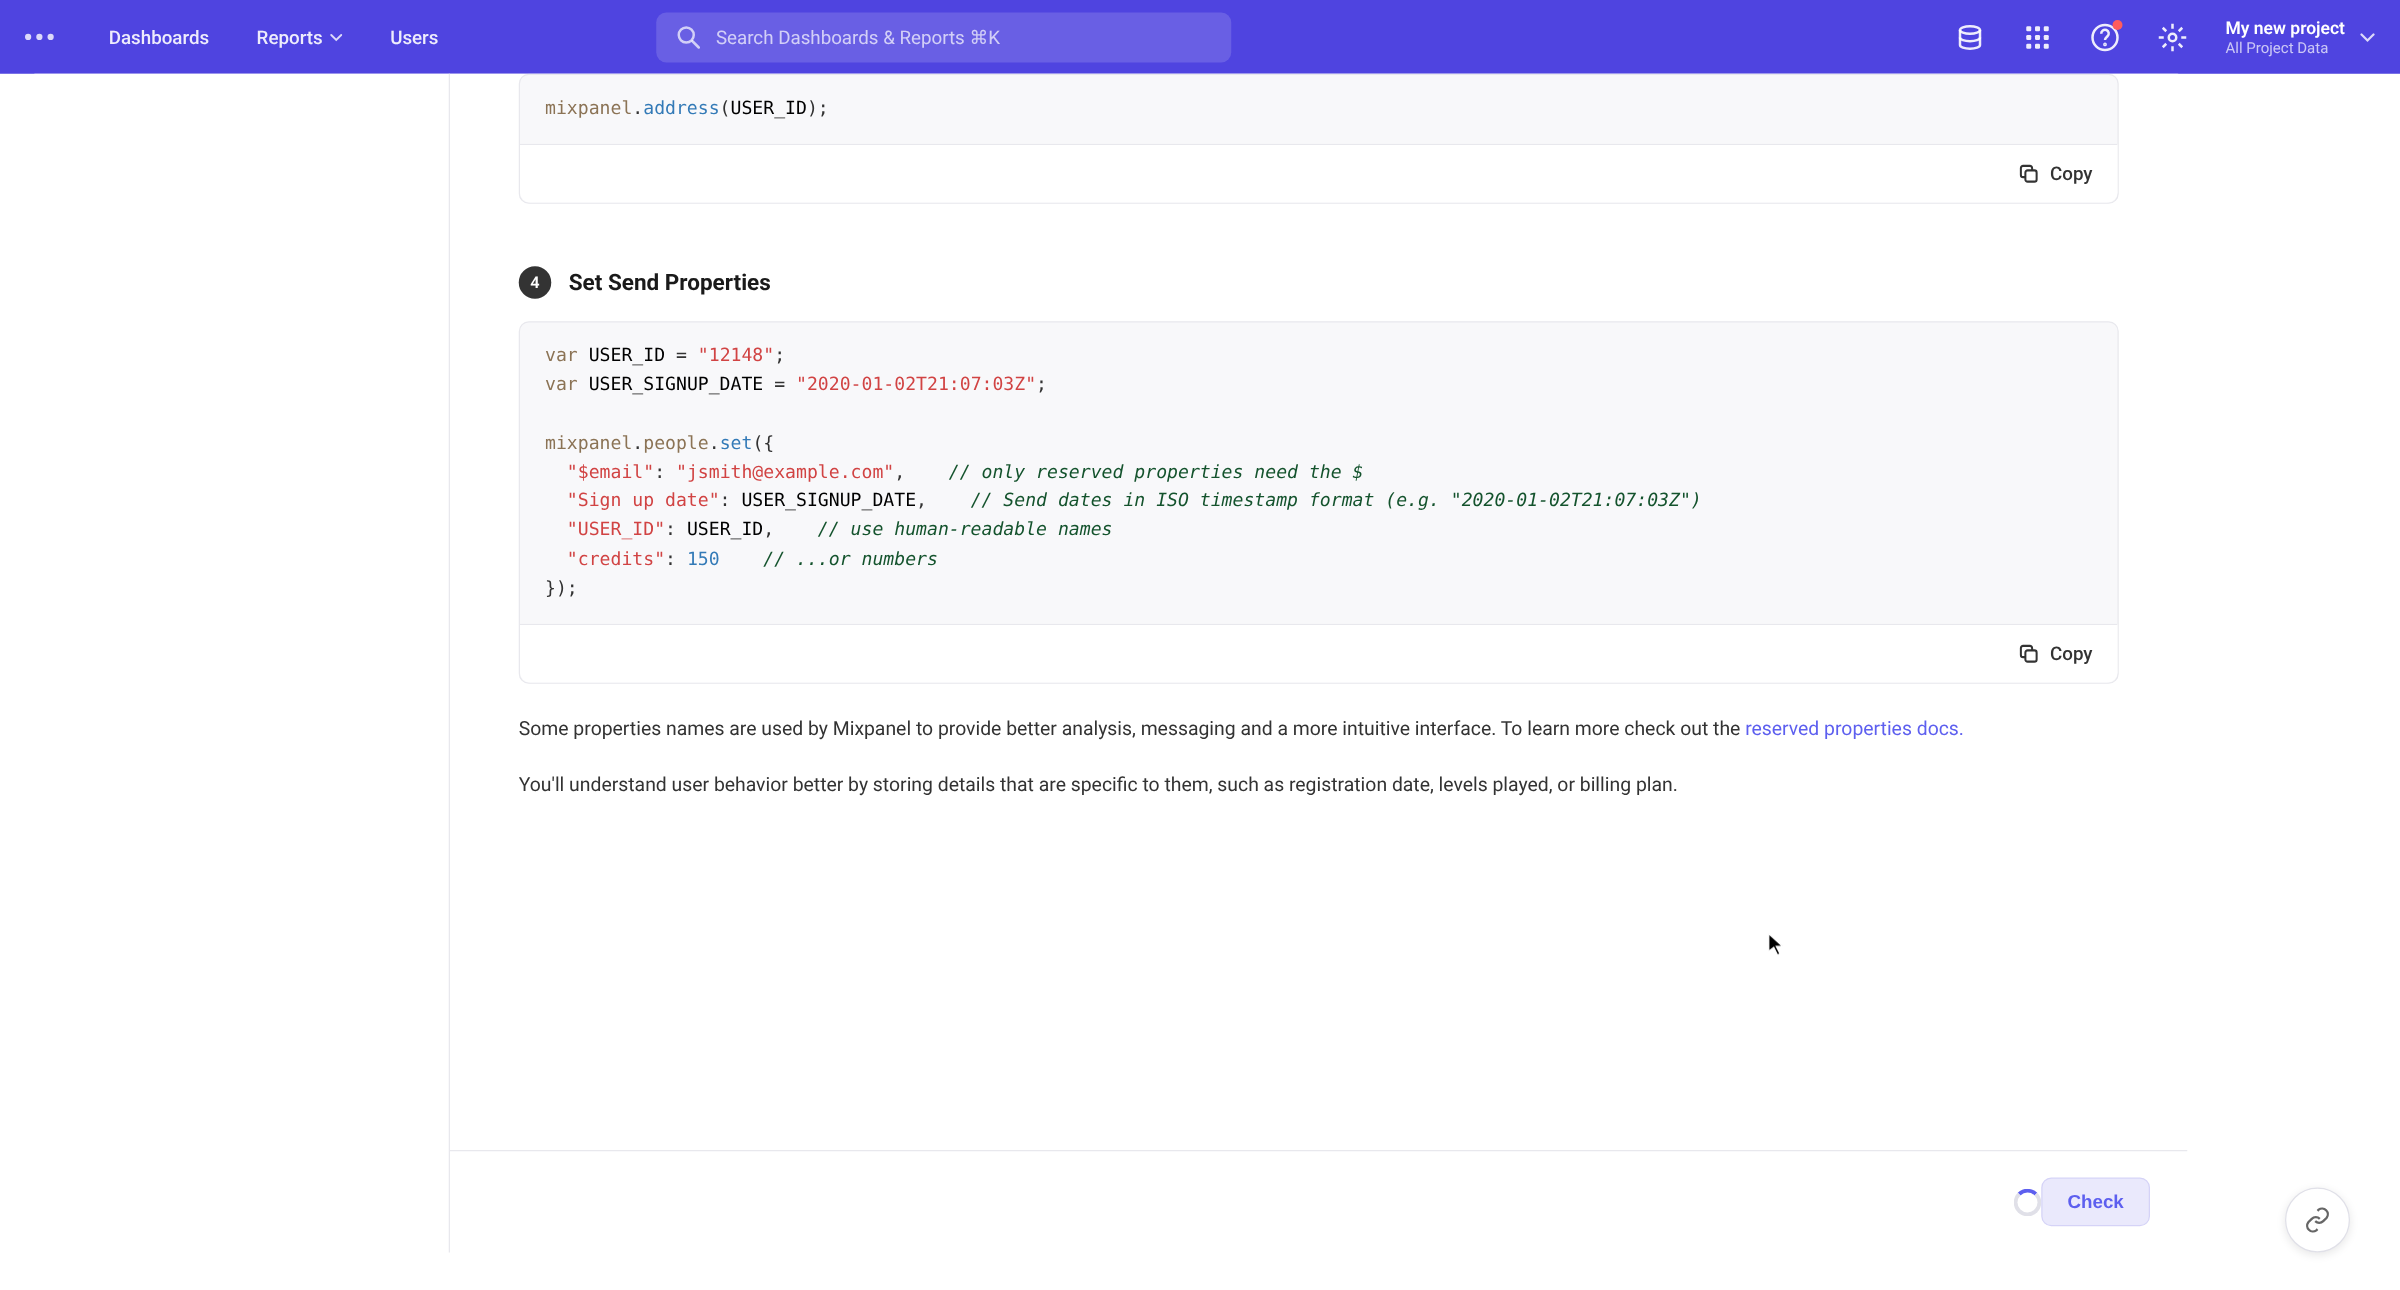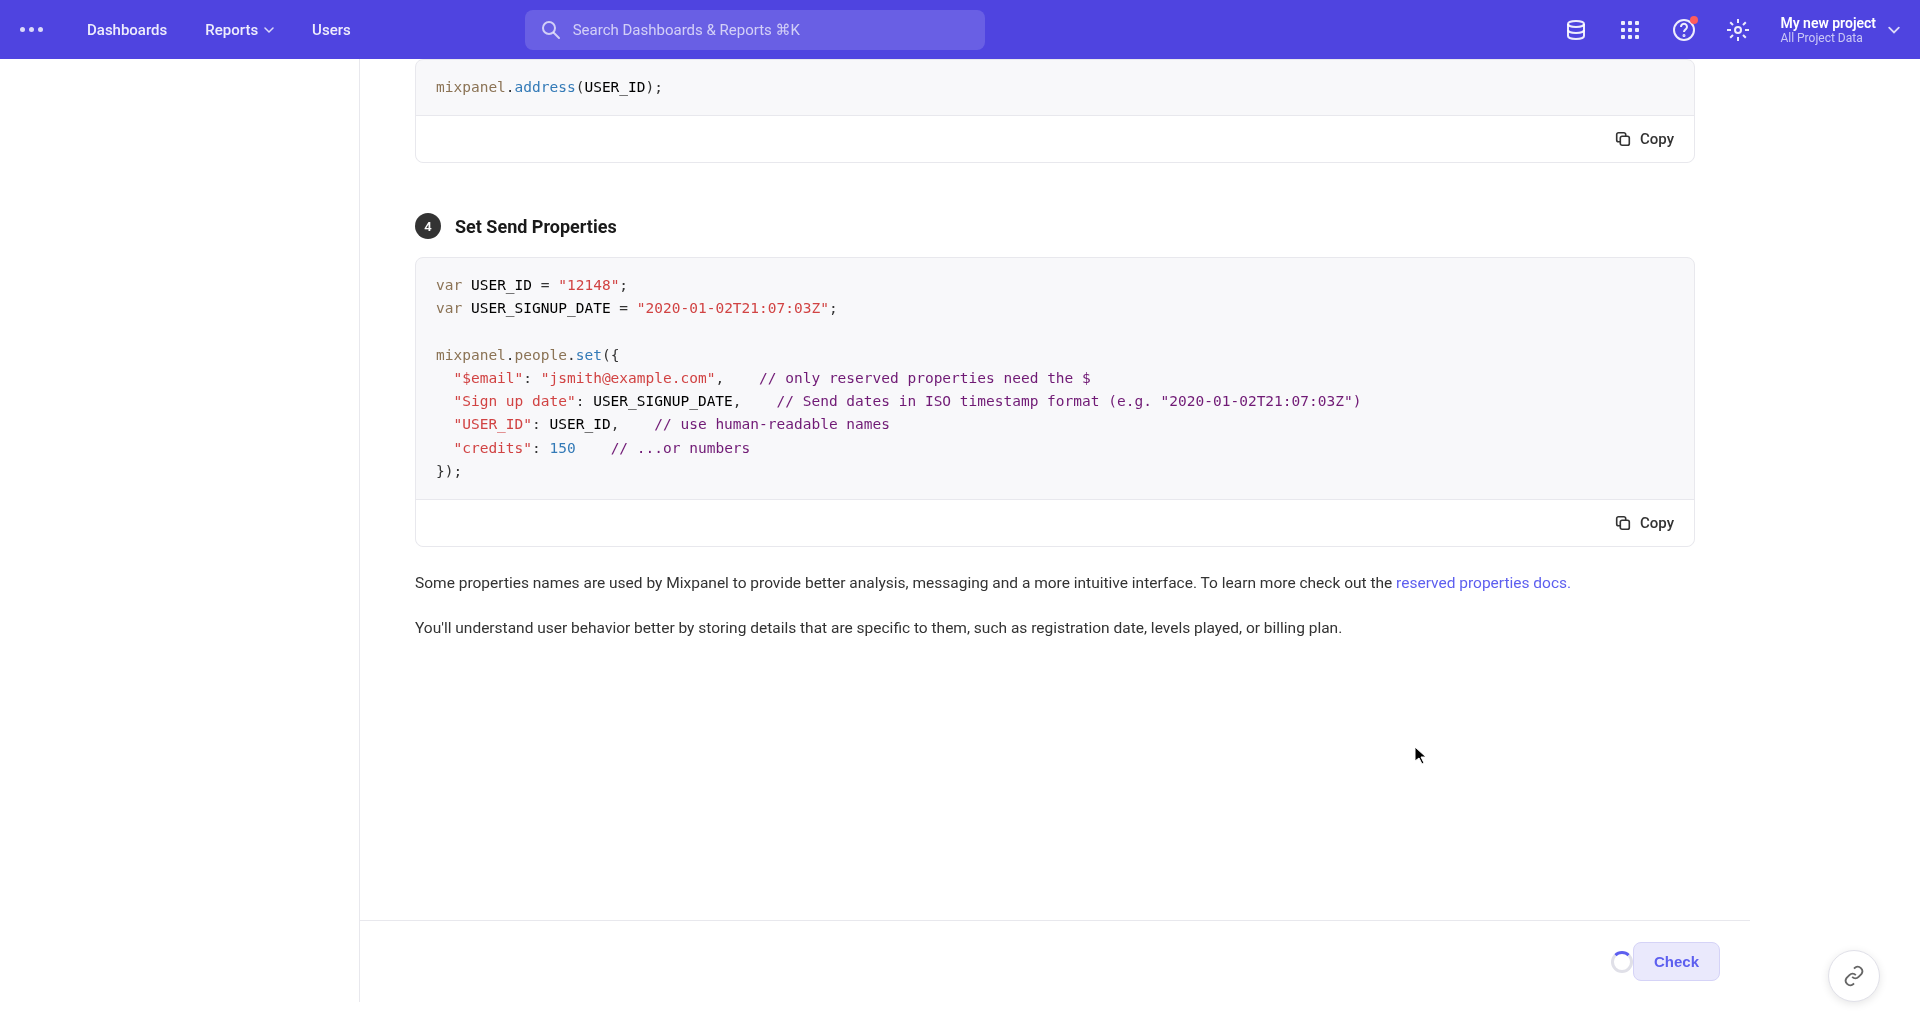--- a/index.html
+++ b/index.html
@@ -228,21 +228,21 @@
       color: #5d5fef;
       cursor: pointer;
     }
     
     
     .tok-keyword { color: #8b7355; }
     .tok-class { color: #8b7355; }
     .tok-method { color: #337ab7; }
     .tok-string { color: #d14343; }
     .tok-number { color: #337ab7; }
-    .tok-comment { color: #701a75; }
+    .tok-comment { color: #14532d; font-style: italic; }
     .tok-punct { color: #333; }
     .tok-property { color: #d14343; }
     
     .bottom-bar {
       position: absolute;
       bottom: 0;
       left: 0;
       right: 0;
       height: 82px;
       border-top: 1px solid #e8e8ed;

